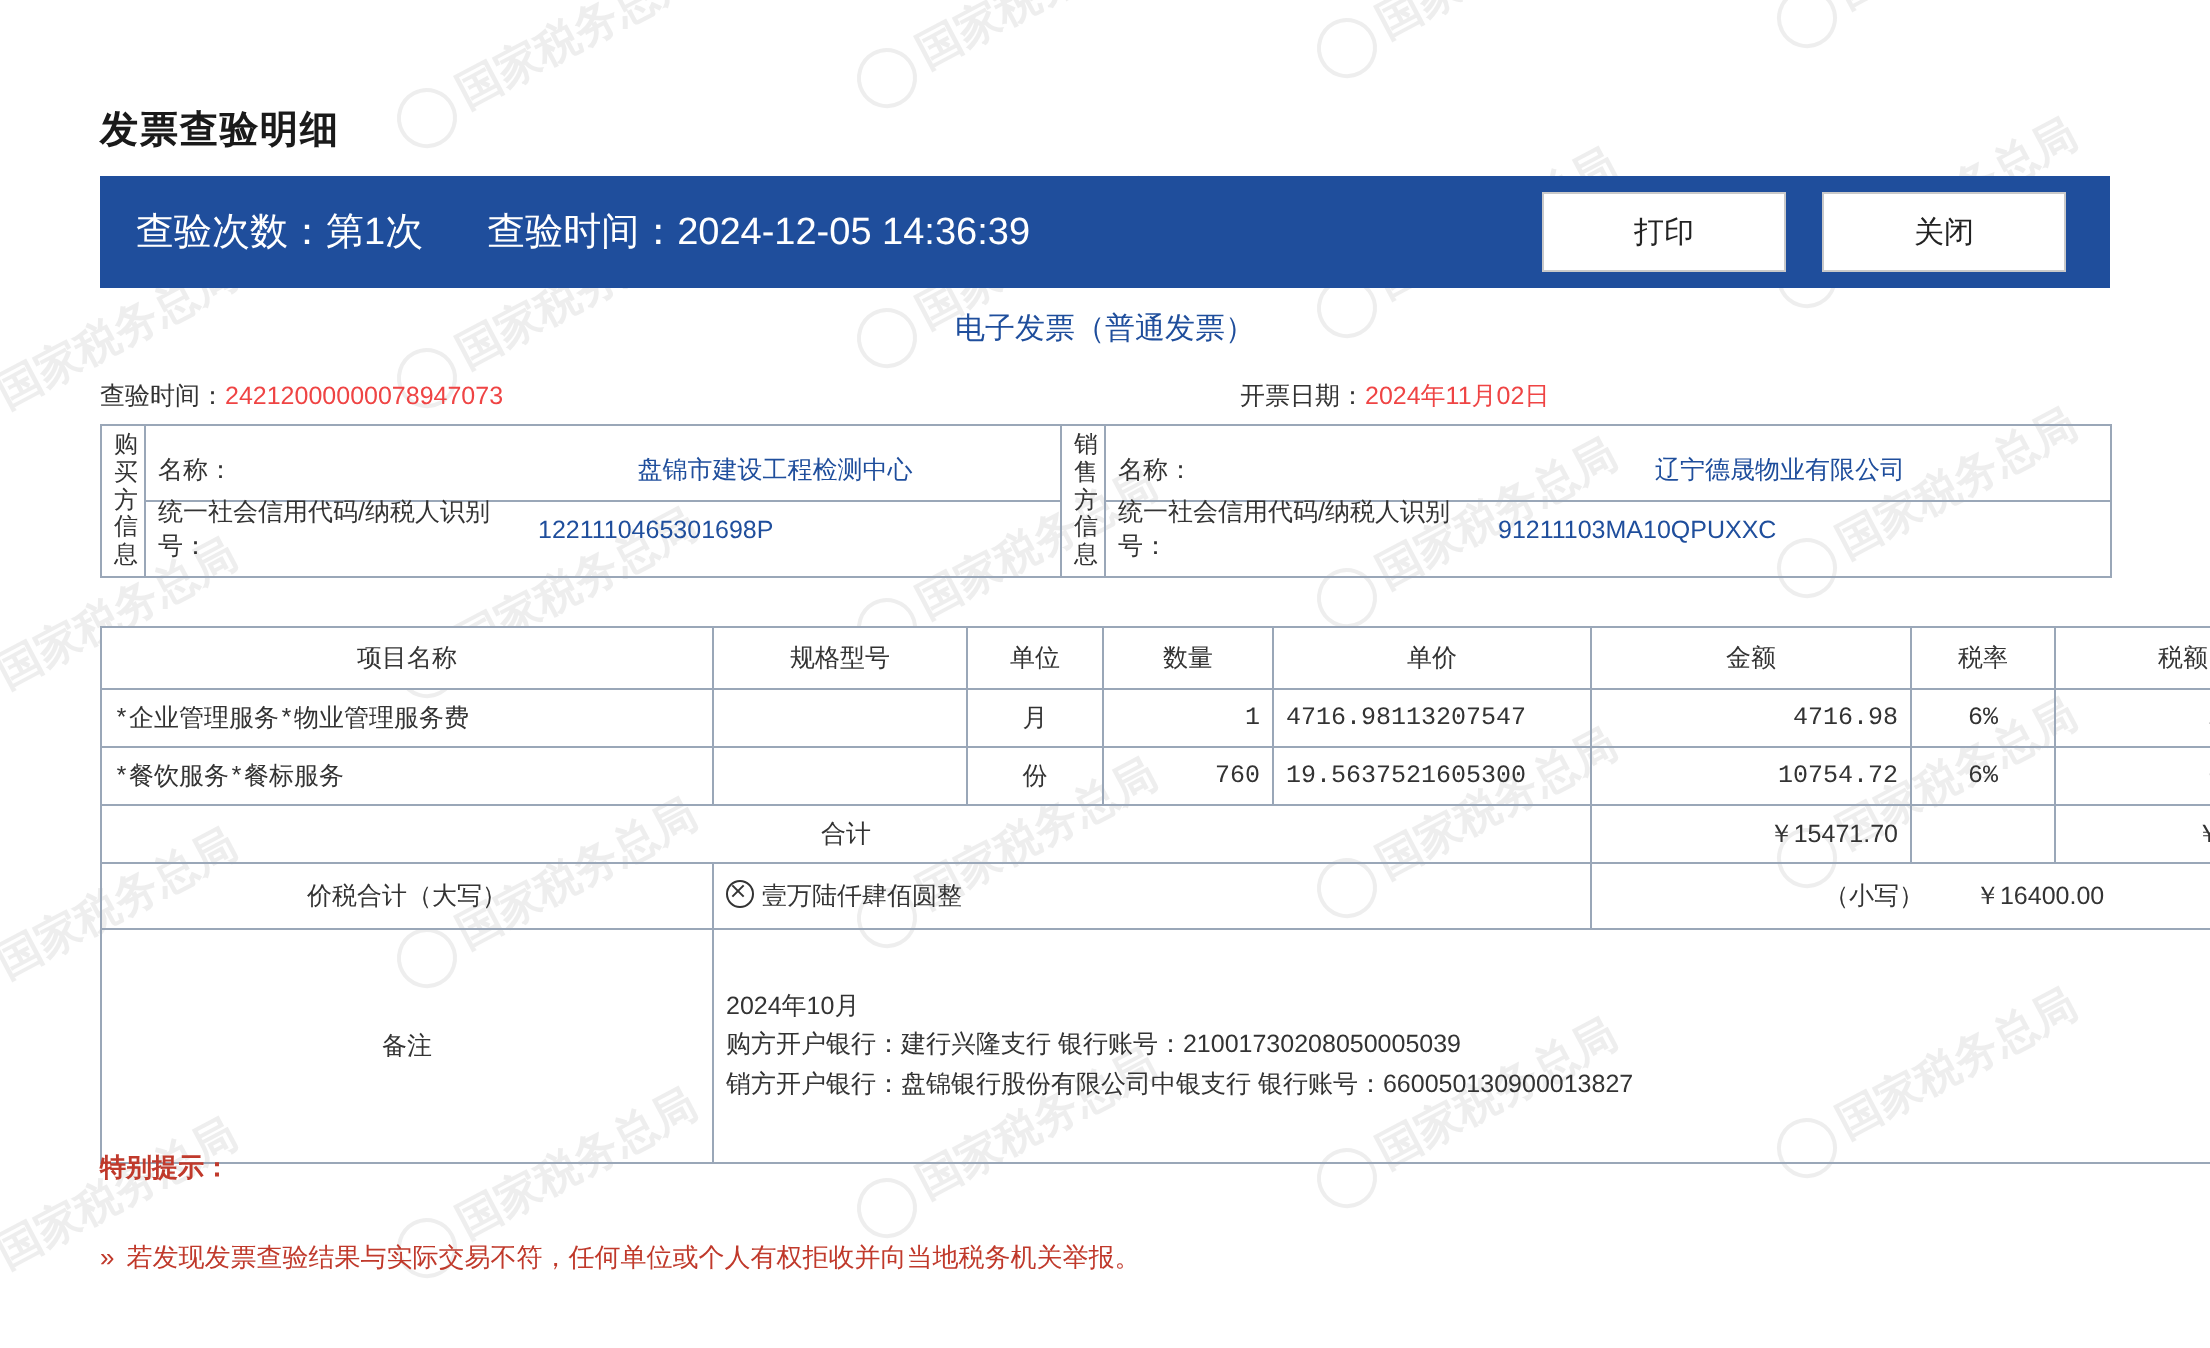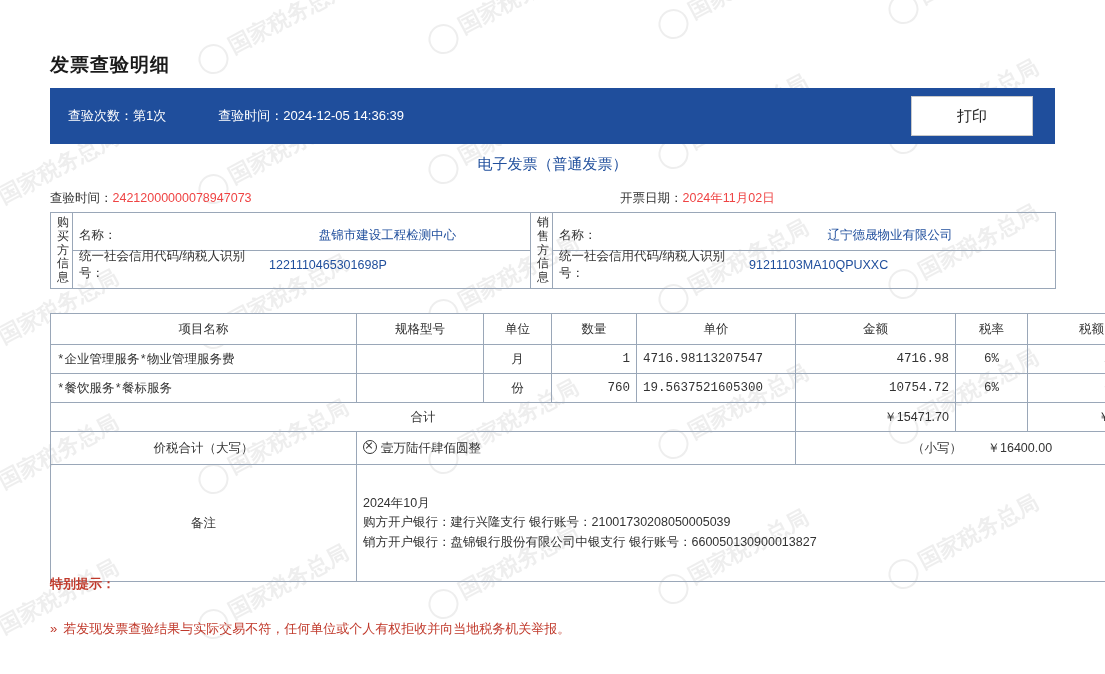--- a/index.html
+++ b/index.html
@@ -62,26 +62,26 @@
     left: 50px;
     top: 88px;
     width: 1005px;
     height: 56px;
     background: #1F4E9C;
     color: #ffffff;
     display: flex;
     align-items: center;
   }
   .blue-bar .bb-item {
-    font-size: 13px;
+    font-size: 19px;
     color: #ffffff;
     white-space: nowrap;
   }
   .bb-count { margin-left: 18px; }
-  .bb-time { margin-left: 52px; }
+  .bb-time { margin-left: 32px; }
   .bb-spacer { flex: 1 1 auto; }
   .bar-btn {
     width: 120px;
     height: 38px;
     background: #ffffff;
     border: 1px solid #c9c9c9;
     color: #222;
     font-size: 15px;
     font-family: "Liberation Sans", sans-serif;
     cursor: pointer;
@@ -244,20 +244,21 @@
 
 <div class="content">
 
   <div class="page-title">发票查验明细</div>
 
   <div class="blue-bar">
     <div class="bb-item bb-count">查验次数：第1次</div>
     <div class="bb-item bb-time">查验时间：2024-12-05 14:36:39</div>
     <div class="bb-spacer"></div>
     <div class="bar-btn">打印</div>
+    <div class="bar-btn">关闭</div>
   </div>
 
   <div class="invoice-title">电子发票（普通发票）</div>
 
   <div class="inv-meta">
     <div class="m-no">
       <span>查验时间：</span><span class="val">24212000000078947073</span>
     </div>
     <div class="m-date">
       <span>开票日期：</span><span class="val">2024年11月02日</span>

